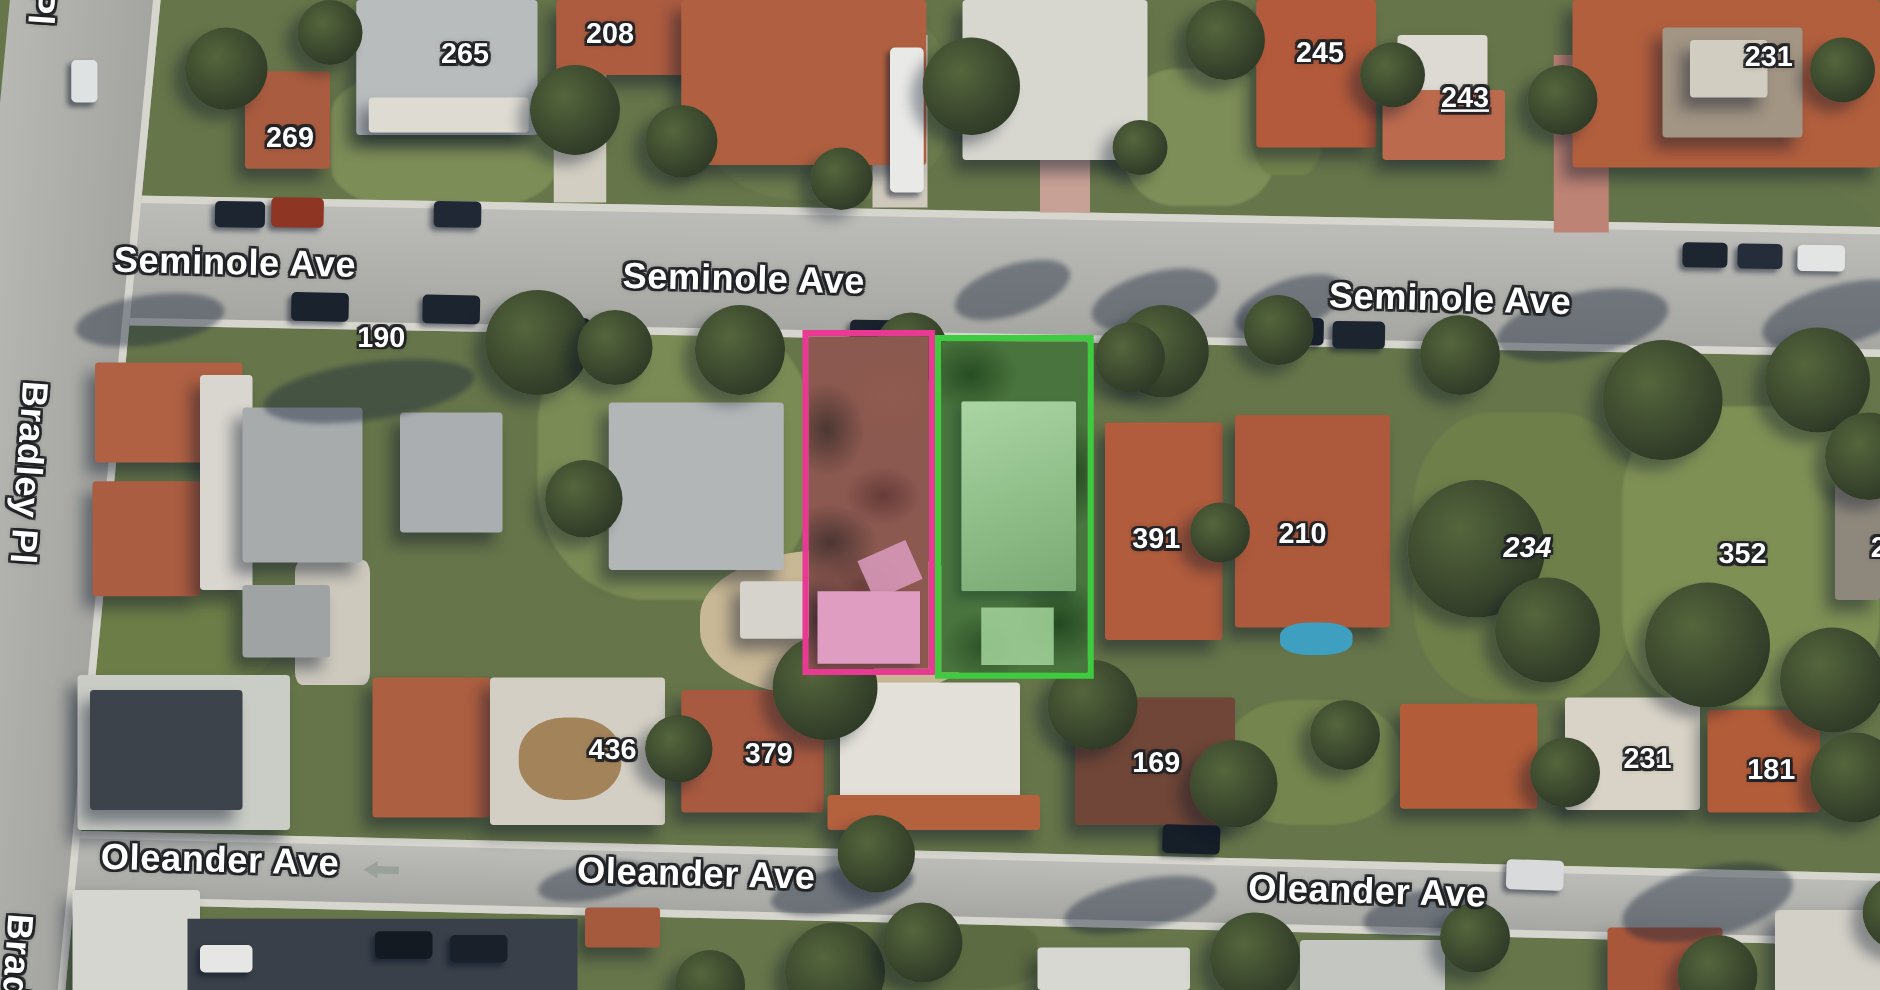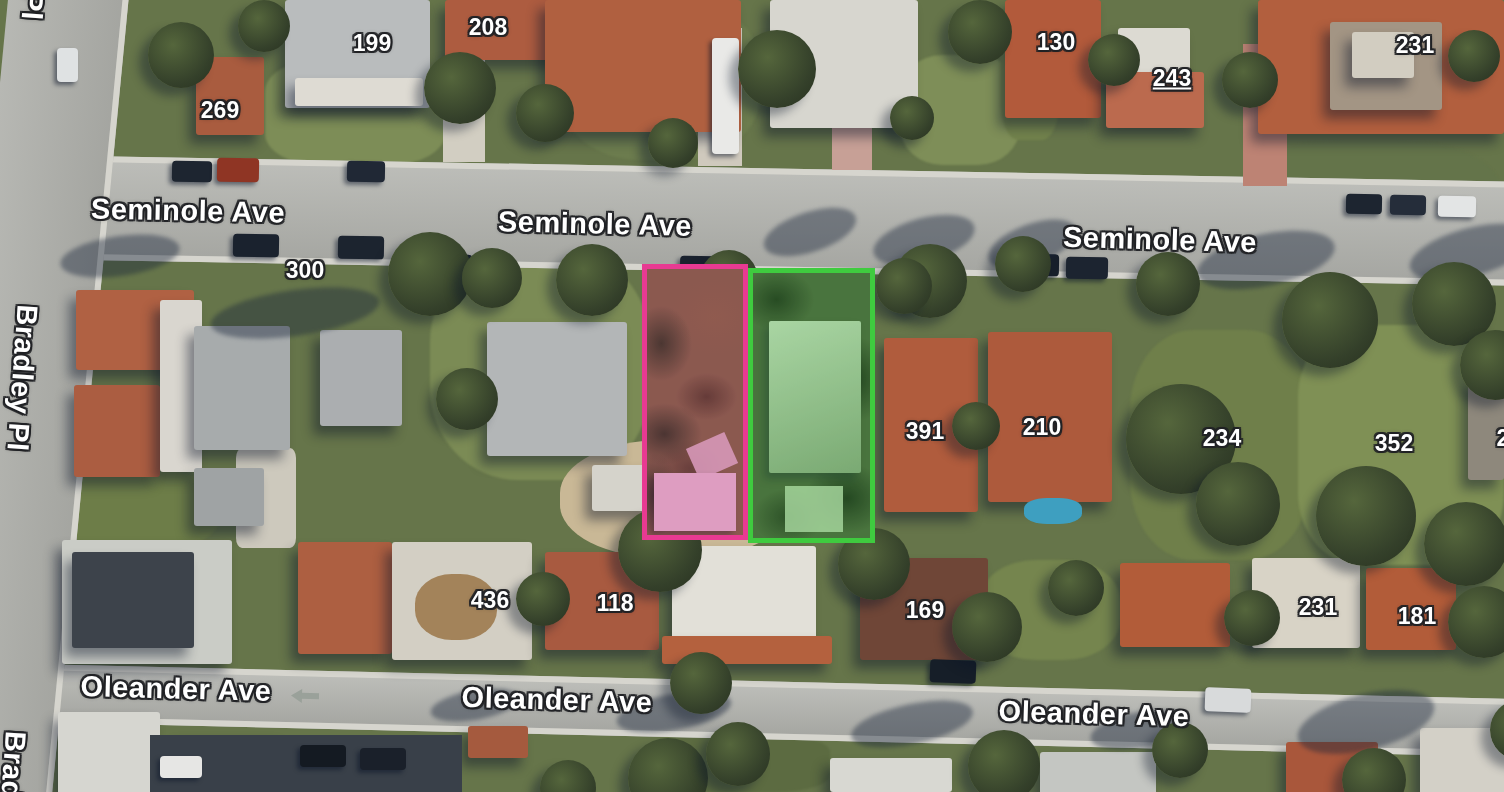--- a/index.html
+++ b/index.html
@@ -96,36 +96,36 @@
   <div class="maplabel street-label" style="left:188px;top:211px;--r:1.2deg;">Seminole Ave</div>
   <div class="maplabel street-label" style="left:595px;top:224px;--r:1.4deg;">Seminole Ave</div>
   <div class="maplabel street-label" style="left:1160px;top:240px;--r:1.6deg;">Seminole Ave</div>
   <div class="maplabel street-label" style="left:176px;top:689px;--r:1.5deg;">Oleander Ave</div>
   <div class="maplabel street-label" style="left:557px;top:700px;--r:1.6deg;">Oleander Ave</div>
   <div class="maplabel street-label" style="left:1094px;top:714px;--r:1.7deg;">Oleander Ave</div>
   <div class="maplabel street-label" style="left:22px;top:378px;--r:94deg;">Bradley Pl</div>
   <div class="maplabel street-label" style="left:32px;top:6px;--r:94deg;">Pl</div>
   <div class="maplabel street-label" style="left:13px;top:765px;--r:94deg;">Brad</div>
 
-  <div class="maplabel addr" style="left:220px;top:110px;">269</div>
-  <div class="maplabel addr" style="left:372px;top:43px;">199</div>
+  <div class="maplabel addr" style="left:232px;top:110px;">269</div>
+  <div class="maplabel addr" style="left:372px;top:43px;">265</div>
   <div class="maplabel addr" style="left:488px;top:27px;">208</div>
-  <div class="maplabel addr" style="left:1056px;top:42px;">130</div>
+  <div class="maplabel addr" style="left:1056px;top:42px;">245</div>
   <div class="maplabel addr" style="left:1172px;top:78px;text-decoration:underline;">243</div>
   <div class="maplabel addr" style="left:1415px;top:45px;">231</div>
 
-  <div class="maplabel addr" style="left:305px;top:270px;">300</div>
+  <div class="maplabel addr" style="left:305px;top:270px;">190</div>
   <div class="maplabel addr" style="left:925px;top:431px;">391</div>
   <div class="maplabel addr" style="left:1042px;top:427px;">210</div>
-  <div class="maplabel addr" style="left:1222px;top:438px;">234</div>
+  <div class="maplabel addr" style="left:1222px;top:438px;font-style:italic;">234</div>
   <div class="maplabel addr" style="left:1394px;top:443px;">352</div>
   <div class="maplabel addr" style="left:1503px;top:438px;">2</div>
 
   <div class="maplabel addr" style="left:490px;top:600px;">436</div>
-  <div class="maplabel addr" style="left:615px;top:603px;">118</div>
+  <div class="maplabel addr" style="left:615px;top:603px;">379</div>
   <div class="maplabel addr" style="left:925px;top:610px;">169</div>
   <div class="maplabel addr" style="left:1318px;top:607px;">231</div>
   <div class="maplabel addr" style="left:1417px;top:616px;">181</div>
 
 <div class="lawn" style="left: 265px; top: 60px; width: 180px; height: 105px; background: rgb(125, 141, 87); border-radius: 30%;"></div>
     <div class="lawn" style="left: 900px; top: 55px; width: 120px; height: 110px; background: rgb(126, 142, 88); border-radius: 35%;"></div>
     <div class="lawn" style="left: 430px; top: 250px; width: 220px; height: 230px; background: rgb(123, 139, 85); border-radius: 40%;"></div>
     <div class="lawn" style="left: 1130px; top: 330px; width: 180px; height: 230px; background: rgb(111, 127, 74); border-radius: 35%;"></div>
     <div class="lawn" style="left: 1298px; top: 325px; width: 206px; height: 240px; background: rgb(127, 144, 85); border-radius: 30%;"></div>
     <div class="lawn" style="left: 60px; top: 470px; width: 160px; height: 80px; background: rgb(109, 125, 72); border-radius: 40%;"></div>

